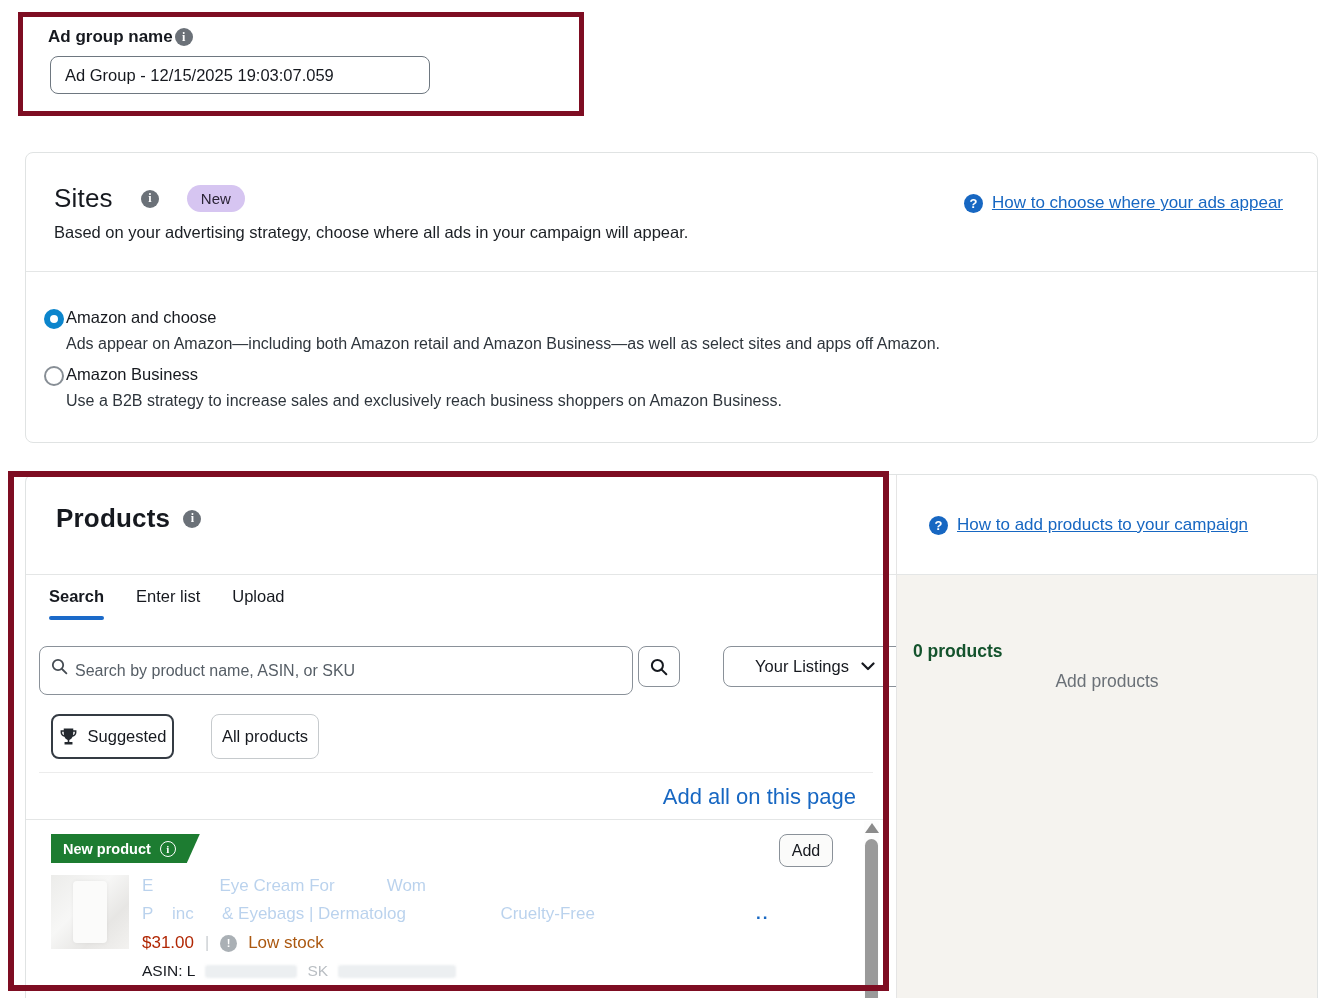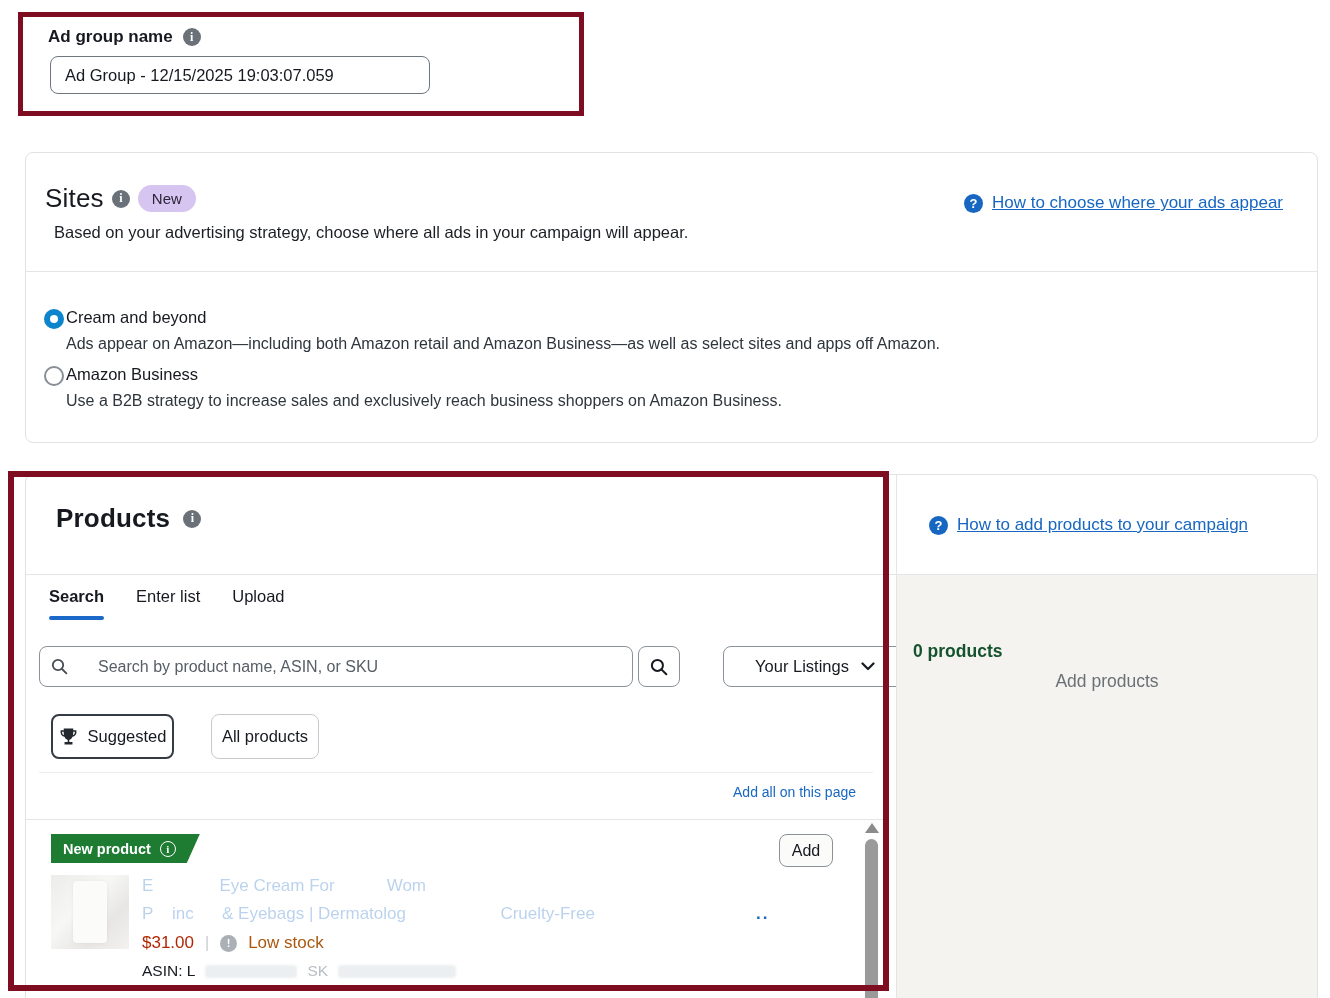--- a/index.html
+++ b/index.html
@@ -14,34 +14,34 @@
   
   .info-i{display:inline-flex;align-items:center;justify-content:center;width:18px;height:18px;
           border-radius:50%;background:#6b7178;color:#fff;font-size:12px;font-weight:700;
           font-family:"Liberation Serif",serif;flex:0 0 auto;}
   .q-i{display:inline-flex;align-items:center;justify-content:center;width:19px;height:19px;
        border-radius:50%;background:#1767c2;color:#fff;font-size:13px;font-weight:700;flex:0 0 auto;}
   .link{color:#1767c2;text-decoration:underline;cursor:pointer;}
   .divider-h{position:absolute;left:0;right:0;height:1px;background:#e4e6e6;}
 
   
-  .ag-label{position:absolute;left:48px;top:27px;display:flex;align-items:center;gap:10px;
+  .ag-label{position:absolute;left:48px;top:27px;display:flex;align-items:center;gap:2px;
             font-size:17px;font-weight:700;}
   .ag-input{position:absolute;left:50px;top:56px;width:380px;height:38px;box-sizing:border-box;
             border:1px solid #6e7780;border-radius:8px;padding:0 14px;font-size:16.5px;color:#16191f;
             font-family:inherit;background:#fff;}
 
   
   .card{position:absolute;background:#fff;border:1px solid #e0e3e3;border-radius:8px;box-sizing:border-box;}
   #sites-card{left:25px;top:152px;width:1293px;height:291px;}
   #products-card{left:25px;top:474px;width:1293px;height:524px;border-bottom:none;
                  border-radius:8px 8px 0 0;overflow:hidden;}
 
   
-  .sites-title-row{position:absolute;left:19px;top:30px;display:flex;align-items:center;gap:8px;}
+  .sites-title-row{position:absolute;left:28px;top:30px;display:flex;align-items:center;gap:28px;}
   .sites-title{font-size:26px;font-weight:500;letter-spacing:.2px;}
   .new-pill{background:#d6c5f1;color:#2b2436;font-size:15px;padding:5px 14px;border-radius:16px;}
   .sites-desc{position:absolute;left:28px;top:70px;font-size:16.5px;color:#1b1f24;}
   .sites-help{position:absolute;right:34px;top:40px;display:flex;align-items:center;gap:9px;font-size:17px;}
   #sites-div{top:118px;}
   .radio{position:absolute;width:20px;height:20px;border-radius:50%;box-sizing:border-box;background:#fff;}
   .radio.sel{border:6px solid #0c85cc;}
   .radio.unsel{border:2px solid #878e95;}
   .opt-label{position:absolute;left:40px;font-size:16.5px;color:#16191f;}
   .opt-desc{position:absolute;left:40px;font-size:16px;color:#2e353c;}
@@ -49,40 +49,40 @@
   
   .pc-left{position:absolute;left:0;top:0;width:871px;bottom:0;}
   .pc-title-row{position:absolute;left:30px;top:28px;display:flex;align-items:center;gap:13px;}
   .pc-title{font-size:26px;font-weight:600;letter-spacing:.2px;}
   #pc-left-div{top:99px;width:871px;}
   .tabs{position:absolute;left:23px;top:112px;display:flex;gap:32px;}
   .tab{position:relative;font-size:16.5px;padding-bottom:14px;cursor:pointer;}
   .tab.active{font-weight:700;}
   .tab.active::after{content:"";position:absolute;left:0;right:0;bottom:0;height:4px;background:#1b6ac9;border-radius:2px;}
 
-  .search-input{position:absolute;left:13px;top:171px;width:594px;height:41px;box-sizing:border-box;
-                border:1px solid #8a9199;border-radius:8px;padding:0 12px 0 58px;font-size:16px;
+  .search-input{position:absolute;left:13px;top:171px;width:594px;height:49px;box-sizing:border-box;
+                border:1px solid #8a9199;border-radius:8px;padding:0 12px 0 35px;font-size:16px;
                 font-family:inherit;color:#16191f;background:#fff;}
   .search-input::placeholder{color:#565e66;opacity:1;}
   .mag-in{position:absolute;left:25px;top:183px;pointer-events:none;}
   .search-btn{position:absolute;left:612px;top:171px;width:42px;height:41px;box-sizing:border-box;
               border:1px solid #8a9199;border-radius:8px;background:#fff;display:flex;
               align-items:center;justify-content:center;cursor:pointer;}
   .listings-dd{position:absolute;left:663px;top:171px;width:184px;height:41px;box-sizing:border-box;
                border:1px solid #8a9199;border-radius:8px;background:#fff;display:flex;
                align-items:center;justify-content:center;gap:12px;font-size:16.5px;cursor:pointer;margin-left:34px;}
 
   .filter-btn{position:absolute;top:239px;height:45px;box-sizing:border-box;border-radius:8px;
               display:flex;align-items:center;justify-content:center;gap:10px;font-size:16.5px;
               background:#fff;cursor:pointer;}
   #filter-suggested{left:25px;width:123px;border:2px solid #343b43;}
   #filter-all{left:185px;width:108px;border:1px solid #c6cacd;}
 
   #pc-div1{top:297px;left:13px;right:24px;width:auto;background:#ececec;}
-  .add-all{position:absolute;top:309px;right:41px;font-size:14px;text-decoration:none;}
+  .add-all{position:absolute;top:309px;right:41px;font-size:22px;text-decoration:none;}
   #pc-div2{top:344px;left:0px;right:14px;width:auto;background:#e4e6e6;}
 
   .new-badge{position:absolute;left:25px;top:359px;height:29px;background:#1d7c31;color:#fff;
              display:flex;align-items:center;gap:9px;padding:0 24px 0 12px;font-weight:700;
              font-size:14.5px;clip-path:polygon(0 0,100% 0,calc(100% - 13px) 100%,0 100%);}
   .badge-i{display:inline-flex;align-items:center;justify-content:center;width:16px;height:16px;
            border-radius:50%;border:1.5px solid #fff;color:#fff;font-size:11px;font-weight:700;
            font-family:"Liberation Serif",serif;box-sizing:border-box;}
   .add-btn{position:absolute;left:753px;top:359px;width:54px;height:33px;box-sizing:border-box;
            border:1px solid #8a9199;border-radius:8px;background:#fbfbfa;font-size:16px;
@@ -140,21 +140,21 @@
       <span class="new-pill">New</span>
     </div>
     <div class="sites-help">
       <span class="q-i">?</span>
       <a class="link">How to choose where your ads appear</a>
     </div>
     <div class="sites-desc">Based on your advertising strategy, choose where all ads in your campaign will appear.</div>
     <div class="divider-h" id="sites-div"></div>
 
     <div class="radio sel" style="left:18px;top:156px;"></div>
-    <div class="opt-label" style="top:155px;">Cream and beyond</div>
+    <div class="opt-label" style="top:155px;">Amazon and choose</div>
     <div class="opt-desc" style="top:182px;">Ads appear on Amazon—including both Amazon retail and Amazon Business—as well as select sites and apps off Amazon.</div>
 
     <div class="radio unsel" style="left:18px;top:213px;"></div>
     <div class="opt-label" style="top:212px;">Amazon Business</div>
     <div class="opt-desc" style="top:239px;">Use a B2B strategy to increase sales and exclusively reach business shoppers on Amazon Business.</div>
   </div>
 
   <div class="card" id="products-card">
 
     <div class="pc-left">

